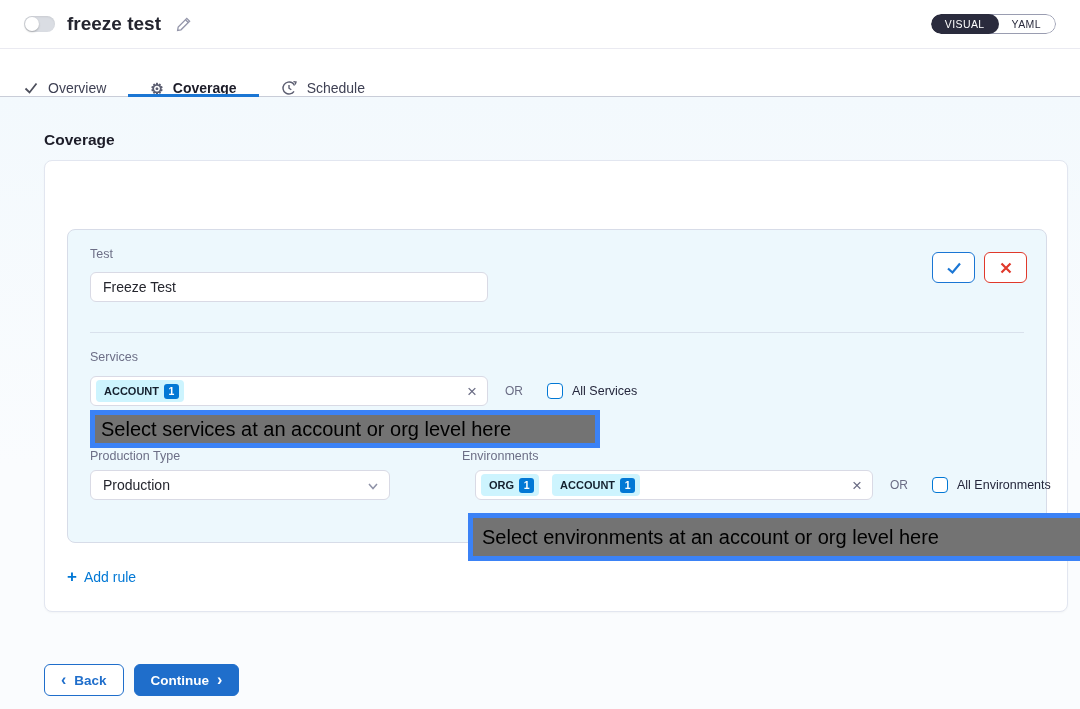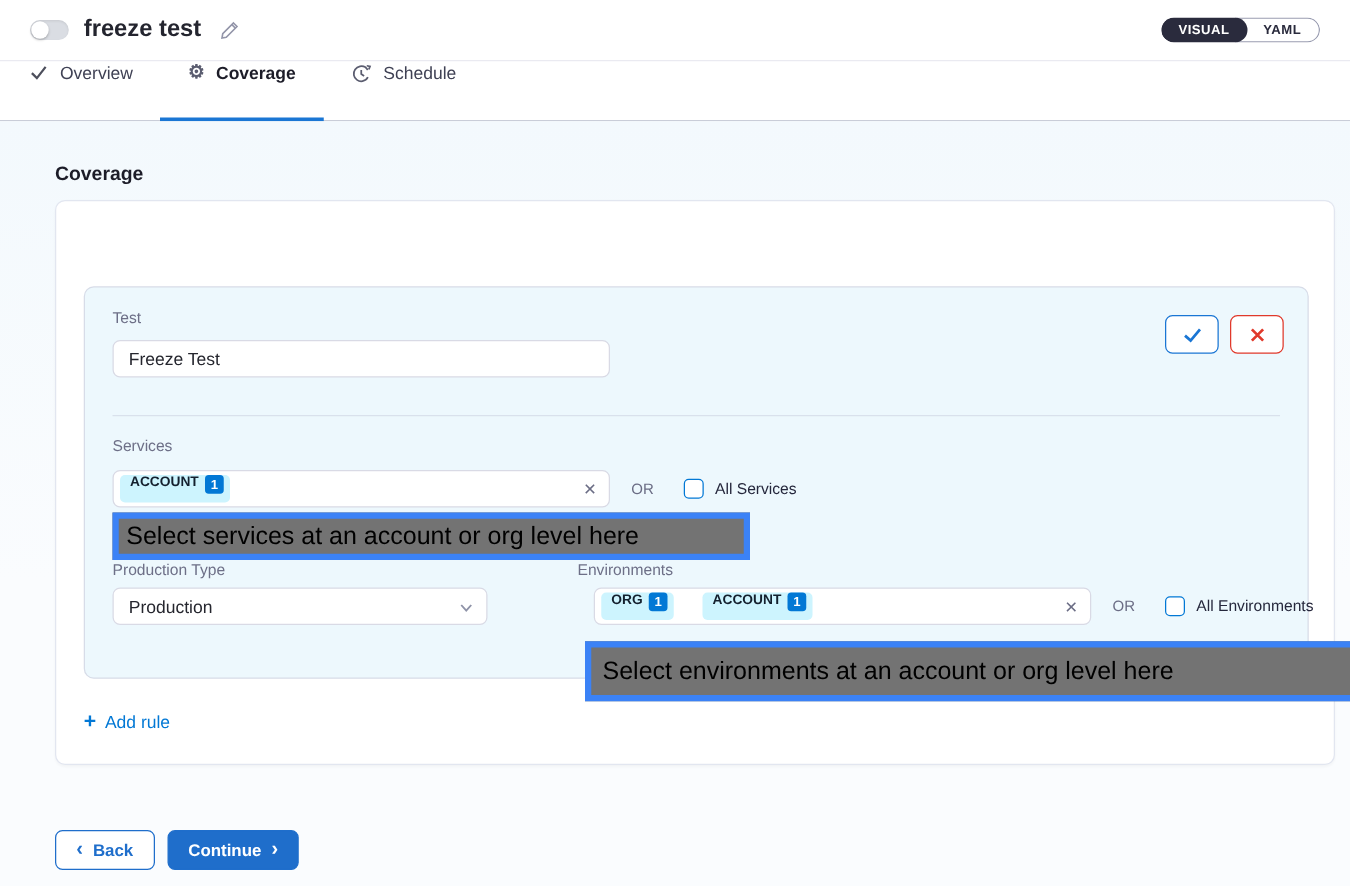--- a/index.html
+++ b/index.html
@@ -12,29 +12,29 @@
   
   .header { position:absolute; top:0; left:0; width:1080px; height:49px;
     background:#fff; border-bottom:1px solid #eaeaf1; display:flex; align-items:center; padding:0 24px; }
   .toggle { width:31px; height:16px; border-radius:9px; background:#dadde3;
     position:relative; margin-right:12px; cursor:pointer; box-shadow:inset 0 1px 2px rgba(0,0,0,.08); }
   .toggle .knob { position:absolute; left:1px; top:1px; width:14px; height:14px;
     border-radius:50%; background:#fff; box-shadow:0 1px 2px rgba(0,0,0,.25); }
   .title { font-size:19px; font-weight:bold; color:#24252f; margin-right:14px; }
   .pencil { width:18px; height:18px; }
   .mode-toggle { margin-left:auto; display:flex; height:20px; border-radius:10px; overflow:hidden; }
-  .mode-seg { font-size:10.5px; font-weight:bold; letter-spacing:.4px; display:flex;
+  .mode-seg { font-size:10.5px; font-weight:normal; letter-spacing:.4px; display:flex;
     align-items:center; justify-content:center; padding:0 14px; cursor:pointer; }
   .mode-visual { background:#2a2b3d; color:#fff; border-radius:10px; z-index:2; }
   .mode-yaml { background:#fff; color:#2a2b3d; border:1px solid #9a9db1;
     border-radius:0 10px 10px 0; margin-left:-10px; padding-left:22px; }
   
   .tabbar { position:absolute; top:50px; left:0; width:1080px; height:47px; background:#fff;
     border-bottom:1px solid #c9cdd8; display:flex; align-items:stretch; padding-left:1px; }
-  .tab { display:flex; align-items:flex-start; gap:9px; padding:0 22px; font-size:14px;
+  .tab { display:flex; align-items:flex-end; gap:9px; padding:0 22px; font-size:14px;
     color:#3f4154; cursor:pointer; position:relative; }
   .tab.active { font-weight:bold; color:#1c1c28; }
   .tab.active::after { content:""; position:absolute; left:0; right:0; bottom:-1px;
     height:3px; background:#1a76d4; }
   .tab .gear-glyph { font-size:15px; color:#5b5d70; line-height:1; }
   
   .content { position:absolute; top:97px; left:0; width:1080px; height:612px;
     background:linear-gradient(180deg,#f3f9fd 0%,#fafcfe 60%); }
   .page-heading { position:absolute; left:44px; top:34px; font-size:15.5px;
     font-weight:bold; color:#1c1c28; }
@@ -56,22 +56,22 @@
     display:flex; align-items:center; justify-content:center; cursor:pointer; }
   .confirm-btn { border:1px solid #1a76d4; }
   .cancel-btn { border:1px solid #e0392b; }
   .divider { position:absolute; left:22px; right:22px; top:102px; height:1px; background:#d9e1ec; }
   .services-label { position:absolute; left:22px; top:120px; }
   .row { position:absolute; display:flex; align-items:center; }
   .services-row { left:22px; top:146px; }
   .multiselect { background:#fff; border:1px solid #d9dae5; border-radius:6px; height:30px;
     display:flex; align-items:center; padding:0 10px 0 5px; }
   .ms-398 { width:398px; }
-  .tag { background:#cdf4fe; border-radius:4px; height:22px; display:flex; 
-    gap:5px; padding:0 5px 0 8px; font-size:11px; font-weight:bold; color:#14202e; margin-right:23px; }
+  .tag { background:#cdf4fe; border-radius:4px; height:22px; display:flex; align-items:center;
+    gap:5px; padding:0 5px 0 8px; font-size:11px; font-weight:bold; color:#14202e; margin-right:13px; }
   .tag-badge { background:#0278d5; color:#fff; width:15px; height:15px; border-radius:3px;
     display:flex; align-items:center; justify-content:center; font-size:10.5px; font-weight:bold; }
   .ms-clear { margin-left:auto; color:#6b6d85; font-size:17px; line-height:1; cursor:pointer; }
   .or-text { font-size:12px; color:#6b6d85; margin-left:17px; font-stretch:condensed; }
   .checkbox { width:16px; height:16px; border:1.6px solid #0278d5; border-radius:4px;
     background:#fff; margin-left:24px; cursor:pointer; flex:none; }
   .check-label { font-size:12.5px; color:#25273c; margin-left:9px; white-space:nowrap; }
   .envtype-label { position:absolute; left:22px; top:219px; }
   .envs-label { position:absolute; left:394px; top:219px; }
   .select { position:absolute; left:22px; top:240px; width:300px; padding-right:30px; cursor:pointer; }

